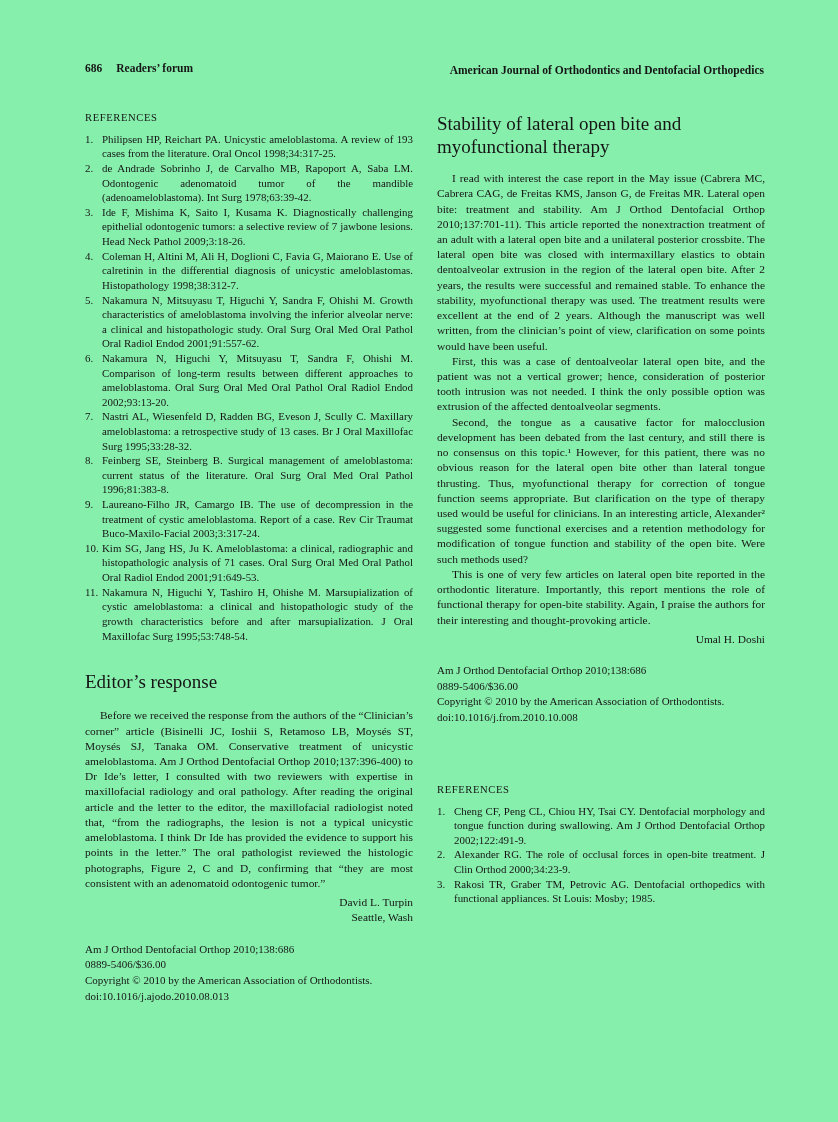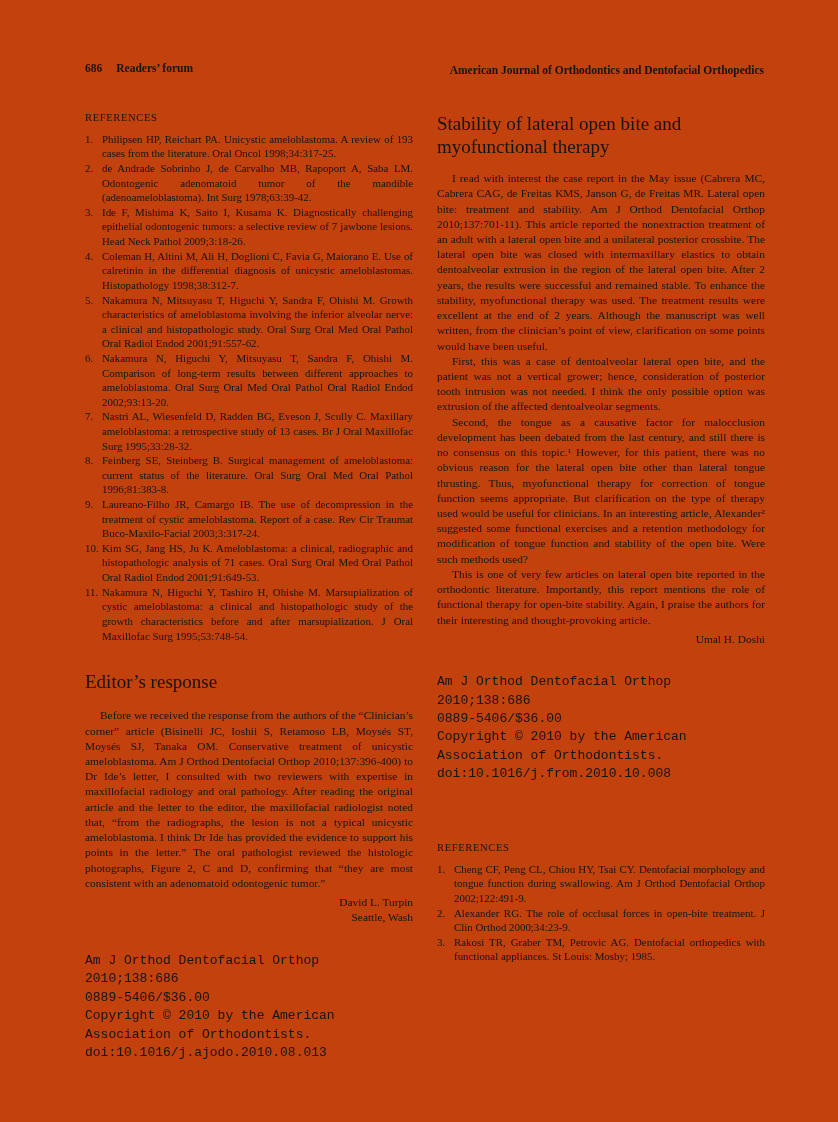--- a/index.html
+++ b/index.html
@@ -1,20 +1,20 @@
 <!DOCTYPE html>
 <html><head>
 <meta charset="utf-8">
 <style>
   * { margin: 0; padding: 0; box-sizing: border-box; }
   html, body { background: #ffffff; }
   .page {
     width: 838px;
     height: 1122px;
-    background: #c2410c;
+    background: #86efac;
     color: #151515;
     font-family: "Liberation Serif", serif;
     padding: 62px 74px 30px 85px;
     position: relative;
     overflow: hidden;
   }
   .page-header {
     display: flex;
     justify-content: space-between;
     align-items: flex-start;
@@ -46,21 +46,21 @@
   .left-title { margin-top: 27px; margin-bottom: 15px; }
   .right-title { margin-bottom: 13px; }
 
   .body-text {
     font-size: 11.4px;
     line-height: 1.335;
     text-align: justify;
     text-indent: 15px;
   }
   .signature { text-align: right; font-size: 11.4px; line-height: 1.35; margin-top: 4px; }
-  .pub-info { font-size: 13px; line-height: 1.42; margin-top: 26px; font-family: Liberation Mono, monospace; }
+  .pub-info { font-size: 11px; line-height: 1.42; margin-top: 16px; }
   .right-refs-heading { margin-top: 58px; }
 </style>
 </head>
 <body>
 
 <div class="page">
 
   <div class="page-header">
     <div class="header-left">
       <span class="pgnum">686</span><span>Readers’ forum</span>

